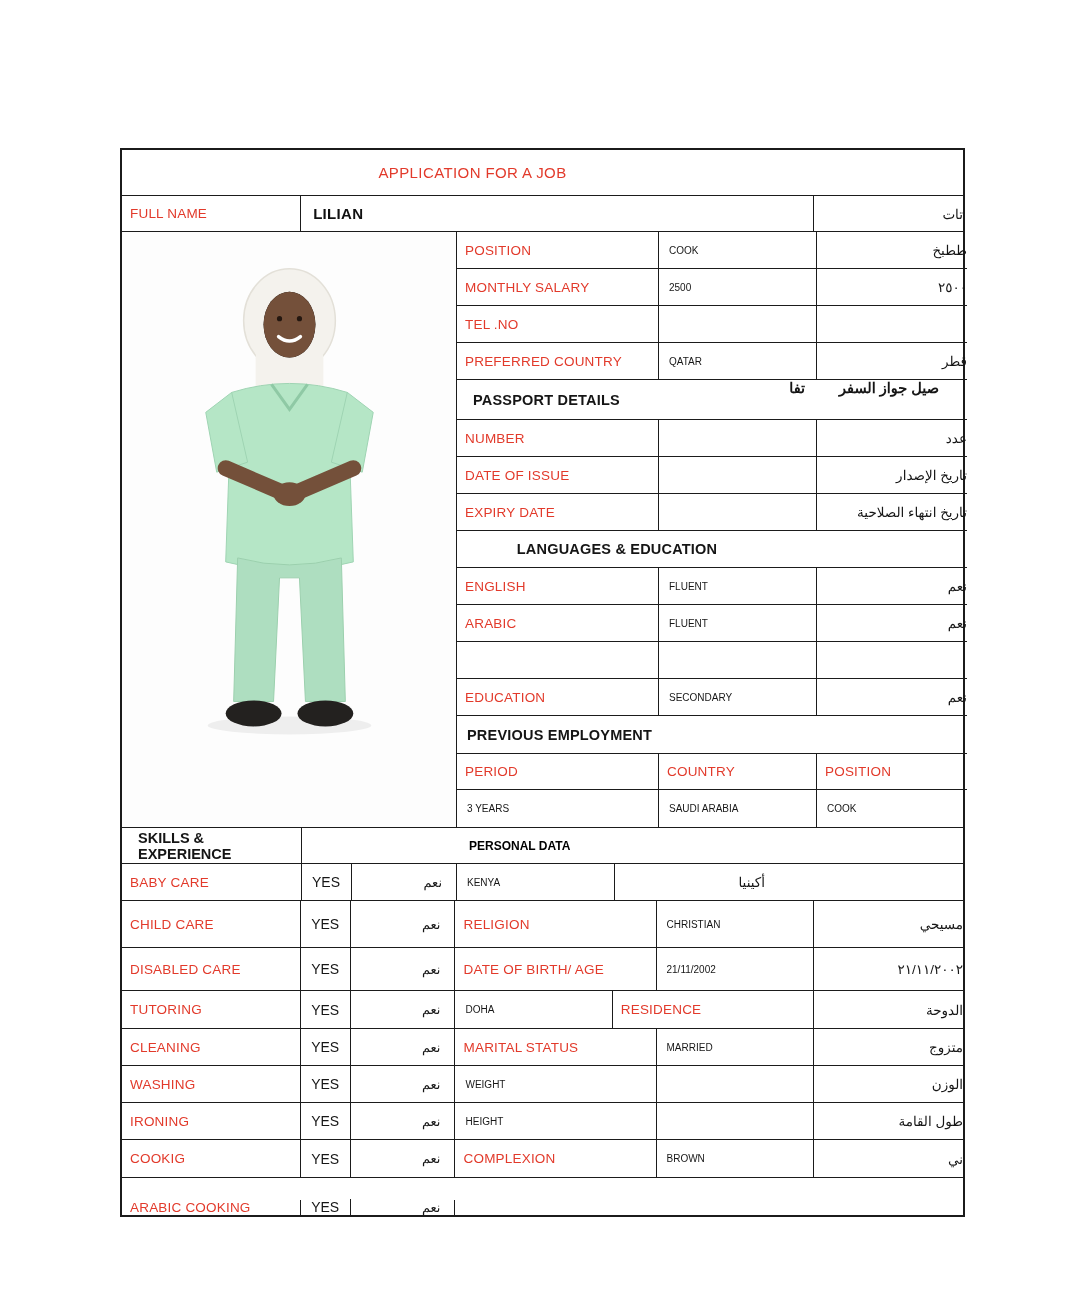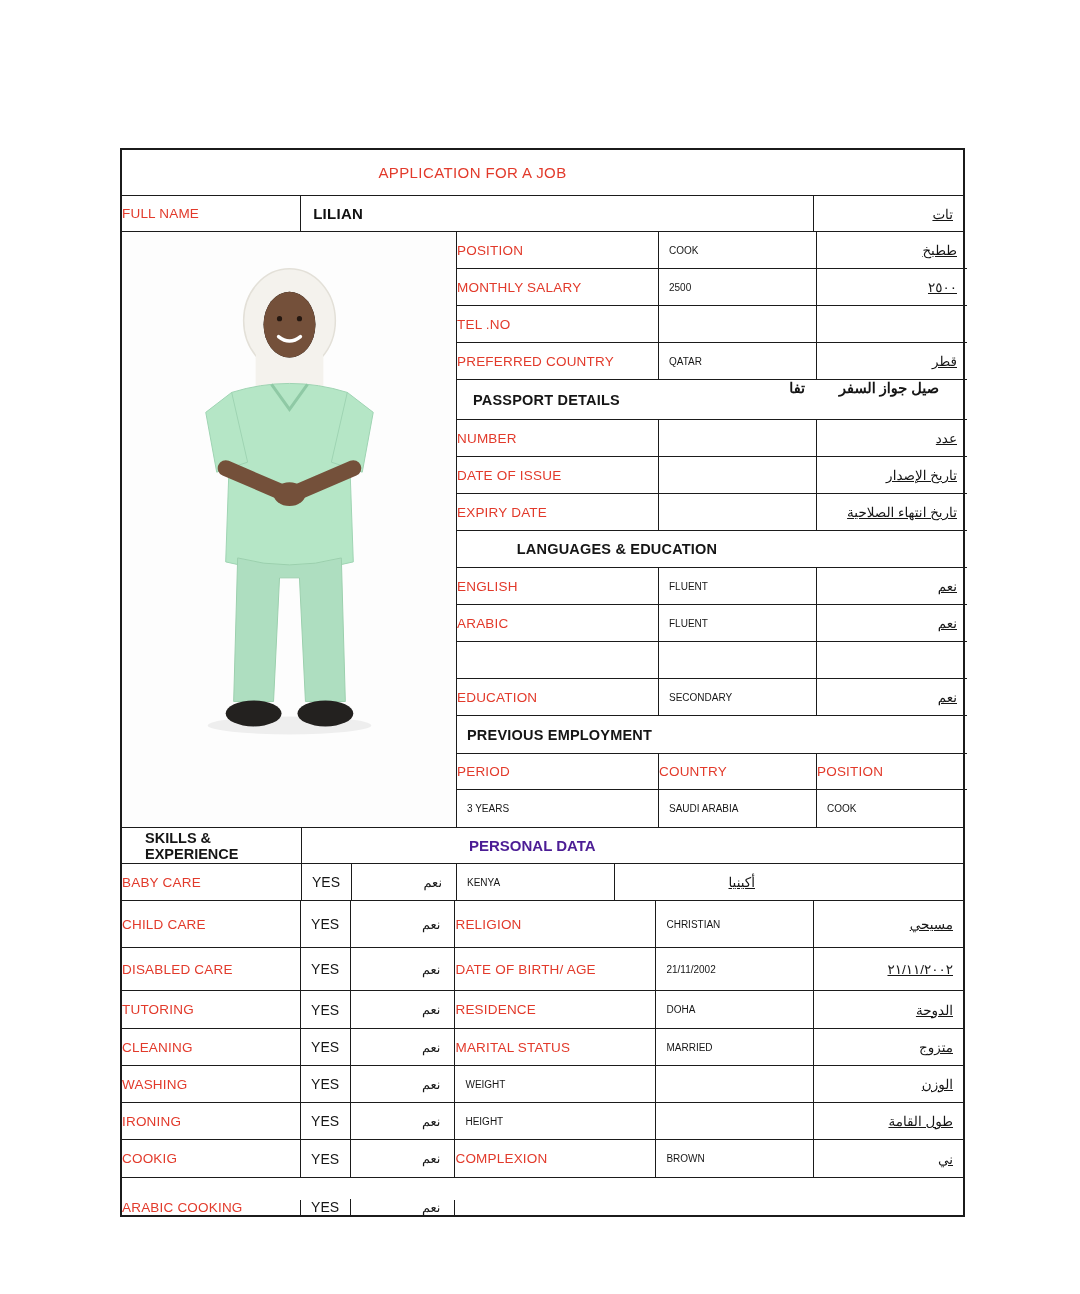--- a/index.html
+++ b/index.html
@@ -13,37 +13,37 @@
   .trow .c:last-child { border-right:none; }
 
   .h36{height:36px}.h37{height:37px}.h38{height:38px}.h40{height:40px}.h43{height:43px}.h46{height:46px}.h47{height:47px}
 
   .w50{width:50px}.w105{width:105px}.w150{width:150px}.w158{width:158px}.w180{width:180px}.w202{width:202px}.w515{width:515px}
   .fill{flex:1}
 
   .title-row { justify-content:center; align-items:center; }
   .title { color:#e23a2b; font-size:15px; letter-spacing:.4px; margin-right:140px; }
 
-  .lab { color:#e23a2b; font-size:13.5px; padding-left:0; letter-spacing:.2px; }
+  .lab { color:#e23a2b; font-size:13.5px; padding-left:8px; letter-spacing:.2px; }
   .val { color:#161616; font-size:10px; padding-left:10px; }
-  .ar  { direction:rtl; font-size:13.5px; color:#161616; padding-right:10px; padding-left:6px;text-decoration:underline; }
+  .ar  { direction:rtl; font-size:13.5px; color:#161616; padding-right:0; padding-left:6px; }
   .name { font-weight:bold; color:#111; font-size:15px; padding-left:12px; letter-spacing:.3px; }
 
   .main { display:flex; border-bottom:1.6px solid #1b1b1b; }
   .photo-cell { width:335px; border-right:1.6px solid #1b1b1b; background:#fdfdfd; display:flex; align-items:flex-start; justify-content:center; }
   .rightcol { flex:1; display:flex; flex-direction:column; }
   .rightcol > .trow:last-child { border-bottom:none;justify-content:flex-end; }
 
   .hdr { font-weight:bold; color:#151515; font-size:14.5px; padding-left:16px; letter-spacing:.2px; display:flex; align-items:center; }
   .hdr-ar { margin-left:auto; display:flex; gap:34px; padding-right:28px; font-weight:bold; font-size:14.5px; color:#151515; }
   .center-row { justify-content:center; align-items:center; }
   .hdr-center { font-weight:bold; color:#151515; font-size:14.5px; transform:translateX(-95px); letter-spacing:.2px; }
 
-  .skills-hdr { font-weight:bold; color:#151515; font-size:14.5px; padding-left:23px; }
-  .personal-hdr { font-weight:bold; color:#4c1d95; font-size:15px; padding-left:167px; }
+  .skills-hdr { font-weight:bold; color:#151515; font-size:14.5px; padding-left:16px; }
+  .personal-hdr { font-weight:bold; color:#000000; font-size:12px; padding-left:167px; }
 
   .yes { color:#161616; font-size:14px; padding-left:10px; }
   .naam { direction:rtl; font-size:13px; color:#161616; padding-right:14px; padding-left:4px; }
 </style>
 </head>
 <body>
 
 <div class="page">
   <div class="form">
 
@@ -203,22 +203,22 @@
       <div class="c yes w50">YES</div>
       <div class="c naam w105">نعم</div>
       <div class="c lab w202">DATE OF BIRTH/ AGE</div>
       <div class="c val w158">21/11/2002</div>
       <div class="c ar w150">٢١/١١/٢٠٠٢</div>
     </div>
     <div class="trow h38">
       <div class="c lab w180">TUTORING</div>
       <div class="c yes w50">YES</div>
       <div class="c naam w105">نعم</div>
+      <div class="c val w158">DOHA</div>
       <div class="c lab w202">RESIDENCE</div>
-      <div class="c val w158">DOHA</div>
       <div class="c ar w150">الدوحة</div>
     </div>
     <div class="trow h37">
       <div class="c lab w180">CLEANING</div>
       <div class="c yes w50">YES</div>
       <div class="c naam w105">نعم</div>
       <div class="c lab w202">MARITAL STATUS</div>
       <div class="c val w158">MARRIED</div>
       <div class="c ar w150">متزوج</div>
     </div>

